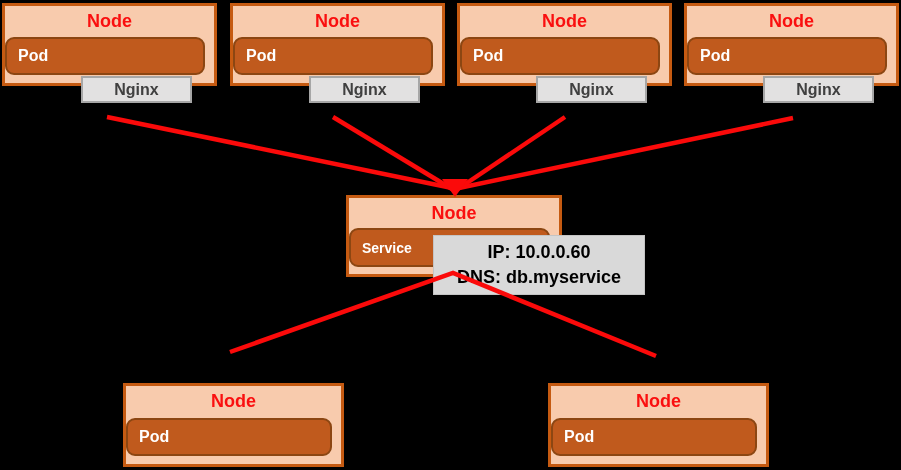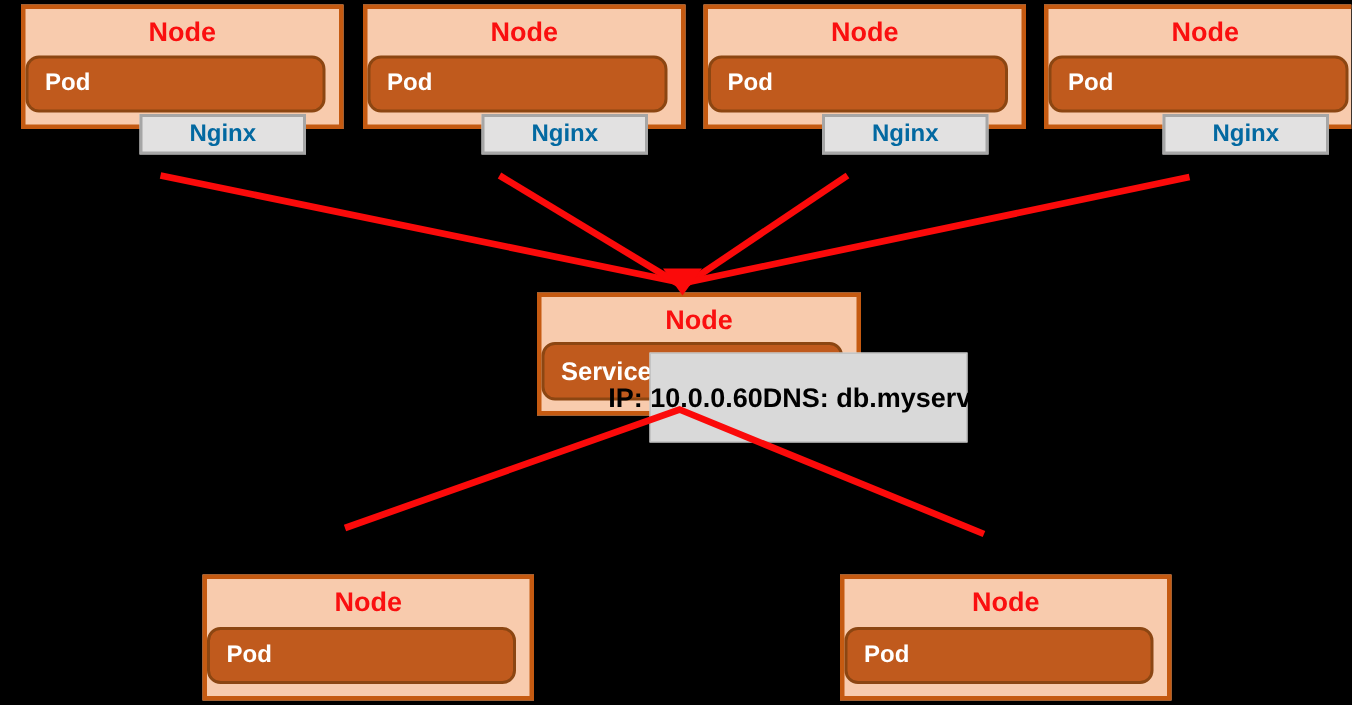--- a/index.html
+++ b/index.html
@@ -9,21 +9,20 @@
     height: 470px;
     background: #000;
     overflow: hidden;
     font-family: "Liberation Sans", sans-serif;
   }
   .node {
     position: absolute;
     box-sizing: border-box;
     background: #F8CBAD;
     border: 3px solid #C55A11;
-    margin-left: 12px;
   }
   .node-title {
     text-align: center;
     color: #FA0F0F;
     font-weight: bold;
     font-size: 18px;
     line-height: 24px;
     margin-top: 3px;
   }
   .pod-bar {
@@ -40,48 +39,48 @@
     align-items: center;
   }
   .service .pod-bar { top: 30px; height: 39px; }
   .pod-label {
     color: #FFFFFF;
     font-weight: bold;
     font-size: 16px;
     margin-left: 11px;
     white-space: nowrap;
   }
-  .service .pod-label { font-size: 17px; }
+  .service .pod-label { font-size: 14px; }
   .app-box {
     position: absolute;
     box-sizing: border-box;
     left: 74px;
     top: 37px;
     width: 111px;
     height: 27px;
     background: #E2E1E1;
     border: 2px solid #A6A6A6;
     display: flex;
     align-items: center;
     justify-content: center;
-    color: #0369a1;
+    color: #404040;
     font-weight: bold;
     font-size: 16px;
   }
   .info-box {
     position: absolute;
     left: 433px;
     top: 235px;
     width: 212px;
     height: 60px;
     box-sizing: border-box;
     background: #D9D9D9;
     border: 1px solid #C4C4C4;
     display: flex;
-    flex-direction: row;
+    flex-direction: column;
     align-items: center;
     justify-content: center;
     color: #000;
     font-weight: bold;
     font-size: 18px;
     line-height: 25px;
     z-index: 5;
     white-space: nowrap;
   }
   .overlay {

